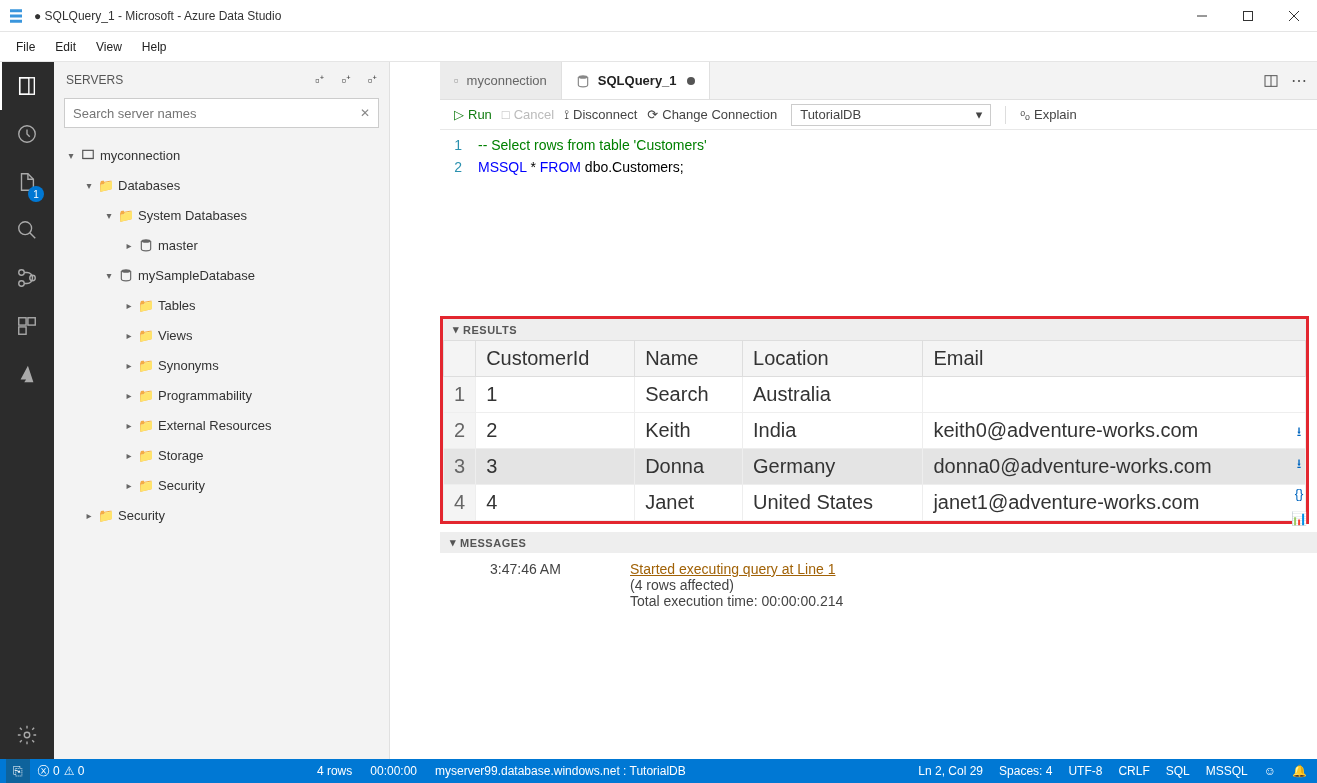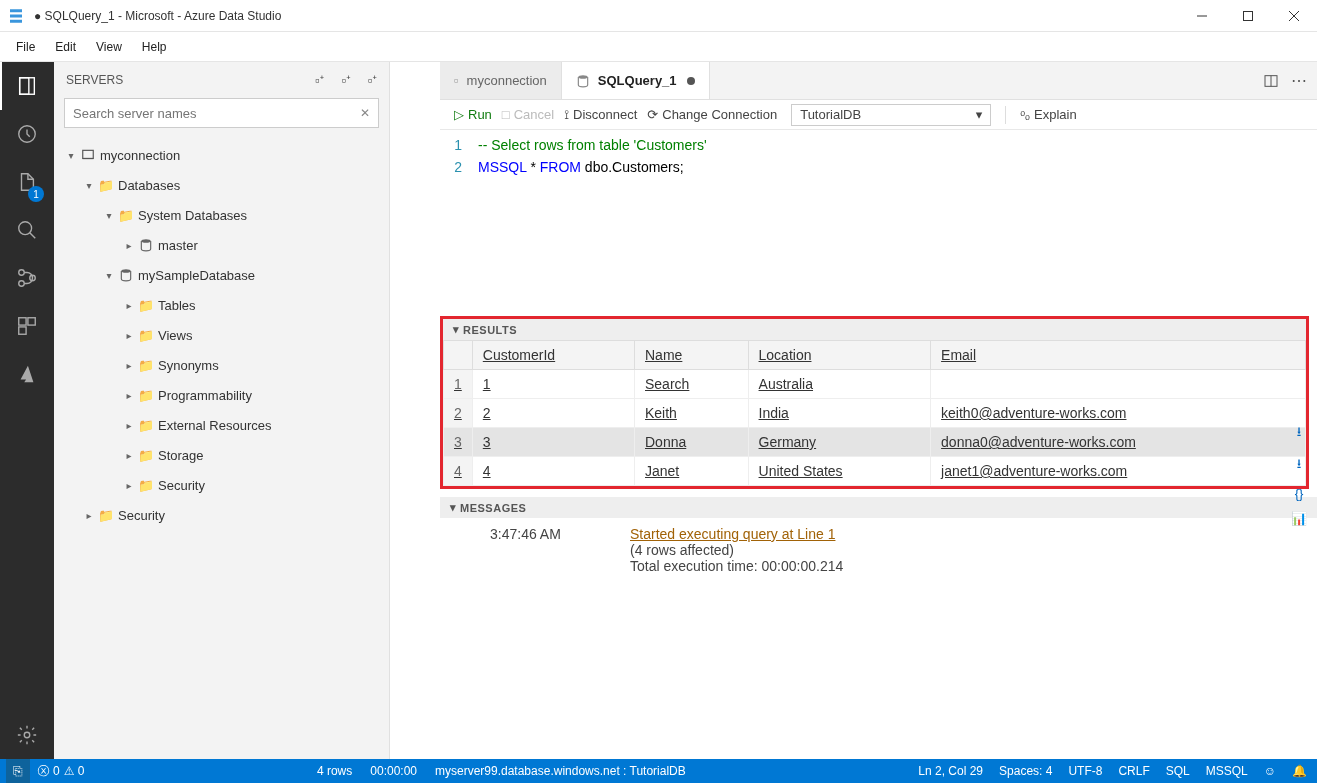--- a/index.html
+++ b/index.html
@@ -57,21 +57,21 @@
 .toolbar .select { border:1px solid #ccc; height:22px; min-width:200px; display:flex; align-items:center; padding:0 8px; font-size:13px; justify-content:space-between; margin-left:4px;}
 .toolbar .divider { width:1px; height:18px; background:#ddd; margin:0 4px;}
 
 .code { padding:4px 0 8px 0; font-family: Consolas, monospace; font-size:14px; line-height:22px; }
 .code .line { display:flex; }
 .code .gutter { width:38px; text-align:right; color:#2b91af; padding-right:16px;}
 .kw { color:#0000ff; } .comment { color:#008000; } .star{color:#000;}
 
 .results-wrap { border:3px solid #e3262f; margin:130px 8px 0 0; }
 .panel-hdr { background:#eee; font-size:11px; letter-spacing:0.5px; font-weight:600; color:#555; padding:4px 10px; display:flex; align-items:center; gap:4px;}
-table.results { width:100%; border-collapse:collapse; font-size:14px; color:#333;text-decoration:underline; }
+table.results { width:100%; border-collapse:collapse; font-size:20px; color:#333; }
 table.results th { text-align:left; font-weight:400; background:#f4f4f4; border:1px solid #ddd; padding:6px 10px; }
 table.results td { border:1px solid #eee; padding:6px 10px; }
 table.results tr.row-sel td { background:#e4e4e4; }
 table.results td.rownum, table.results th.rownum { width:24px; text-align:center; background:#f4f4f4; color:#666;}
 
 .right-icons { position:absolute; right:6px; top:360px; width:24px; display:flex; flex-direction:column; gap:10px; color:#0066bf; font-size:13px; align-items:center;}
 
 .messages { margin-top:8px; }
 .messages .panel-hdr { background:#eee; }
 .messages .body { padding:8px 20px 8px 50px; font-size:14px; color:#444; } 

